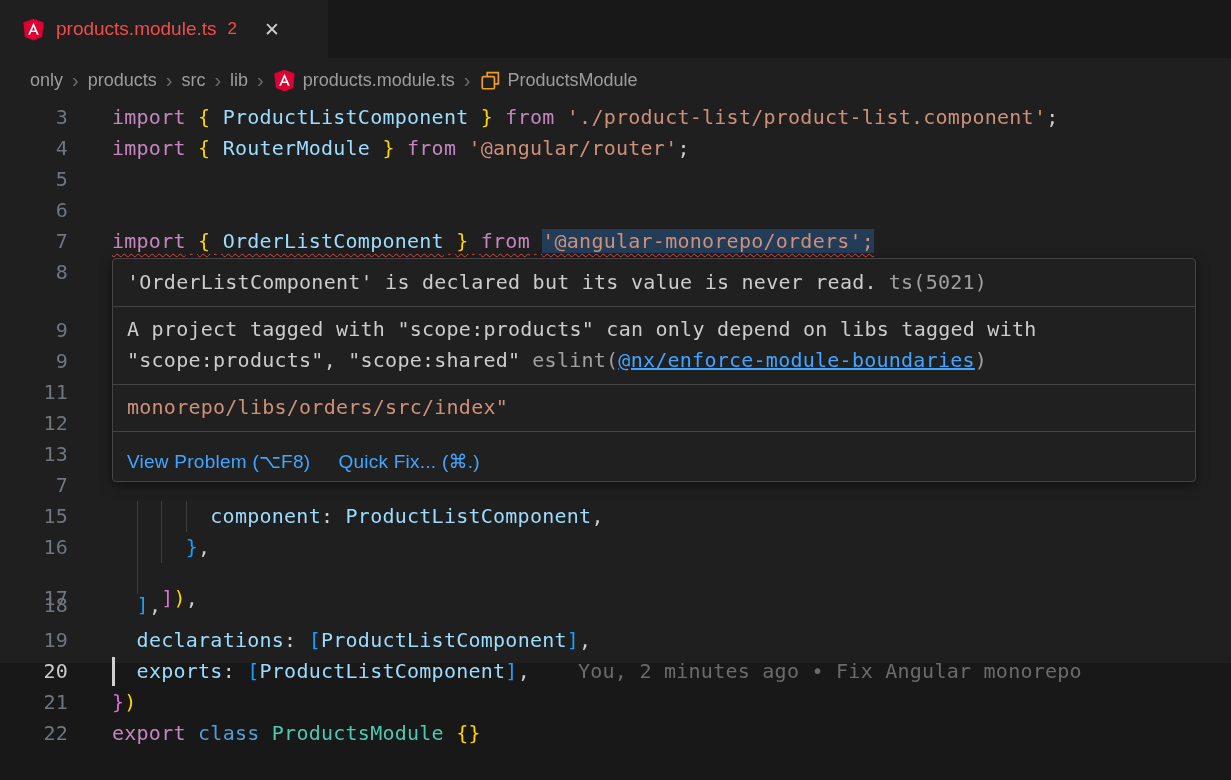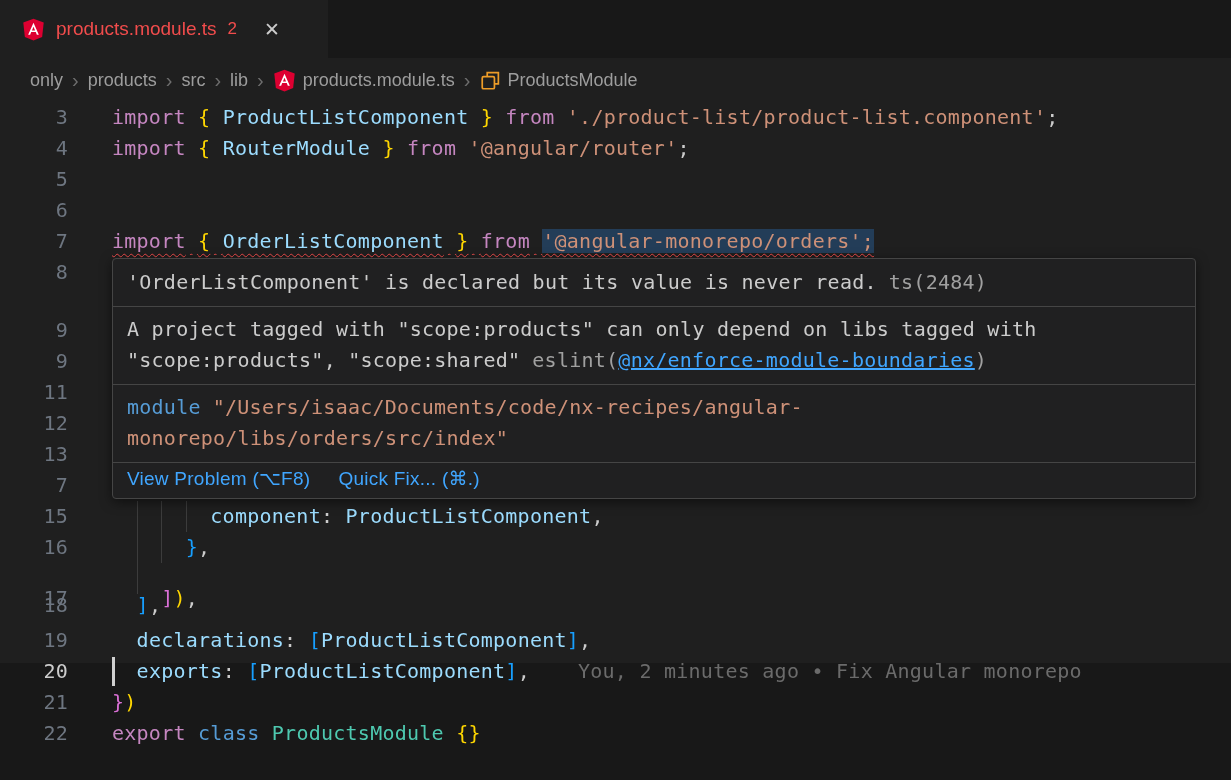--- a/index.html
+++ b/index.html
@@ -37,21 +37,21 @@
   .guide { position:absolute; width:1px; background:#3c3c3c; }
   .cursor { position:absolute; width:3px; height:29px; background:#d0d0d0; z-index:3; }
 
   
   .hover { position:absolute; left:112px; top:156px; width:1084px; z-index:5;
            background:var(--hover-bg); border:1px solid var(--hover-border); border-radius:4px;
            box-shadow:0 3px 12px rgba(0,0,0,.5); line-height:31px; overflow:hidden; }
   .hv-s1 { padding:8px 14px; }
   .hv-s2 { padding:7px 14px 8px; border-top:1px solid var(--hover-border); }
   .hv-s3 { padding:7px 14px 8px; border-top:1px solid var(--hover-border); }
-  .hv-actions { padding:0 14px 4px; border-top:1px solid var(--hover-border); display:flex; gap:28px;
+  .hv-actions { padding:14px 14px 4px; border-top:1px solid var(--hover-border); display:flex; gap:28px;
                 font-family:"Liberation Sans", sans-serif; font-size:19px; }
   .hv-text { color:#cccccc; }
   .muted { color:var(--muted); }
   .muted.spaced { margin-left:12px; }
   .link { color:var(--link-blue); text-decoration:underline; cursor:pointer; }
   .action { color:var(--link-blue); cursor:pointer; }
   .kw2 { color:var(--keyword-storage); }
   .str { color:var(--string); }
   .str.spaced { margin-left:12px; }
 </style>
@@ -139,32 +139,29 @@
         <div class="guide" style="left: 161.16px; top: 399px; height: 31px;"></div>
         <div class="guide" style="left: 185.74px; top: 399px; height: 31px;"></div>
         <div class="guide" style="left: 136.58px; top: 430px; height: 31px;"></div>
         <div class="guide" style="left: 161.16px; top: 430px; height: 31px;"></div>
         <div class="guide" style="left: 136.58px; top: 461px; height: 31px;"></div>
       </div>
     <div class="cursor" id="cursor" style="left: 112px; top: 555px;"></div>
 
     <div class="hover">
       <div class="hv-s1">
-        <span class="hv-text">'OrderListComponent' is declared but its value is never read.</span><span class="muted spaced">ts(2484)</span>
+        <span class="hv-text">'OrderListComponent' is declared but its value is never read.</span><span class="muted spaced">ts(5021)</span>
       </div>
       <div class="hv-s2">
         <div class="hv-text">A project tagged with "scope:products" can only depend on libs tagged with</div>
         <div>
           <span class="hv-text">"scope:products", "scope:shared"</span><span class="muted spaced">eslint(</span><a class="link">@nx/enforce-module-boundaries</a><span class="muted">)</span>
         </div>
       </div>
       <div class="hv-s3">
-        <div>
-          <span class="kw2">module</span><span class="str spaced">"/Users/isaac/Documents/code/nx-recipes/angular-</span>
-        </div>
         <div class="str">monorepo/libs/orders/src/index"</div>
       </div>
       <div class="hv-actions">
         <a class="action">View Problem (⌥F8)</a>
         <a class="action">Quick Fix... (⌘.)</a>
       </div>
     </div>
   </div>
 
 </div>

